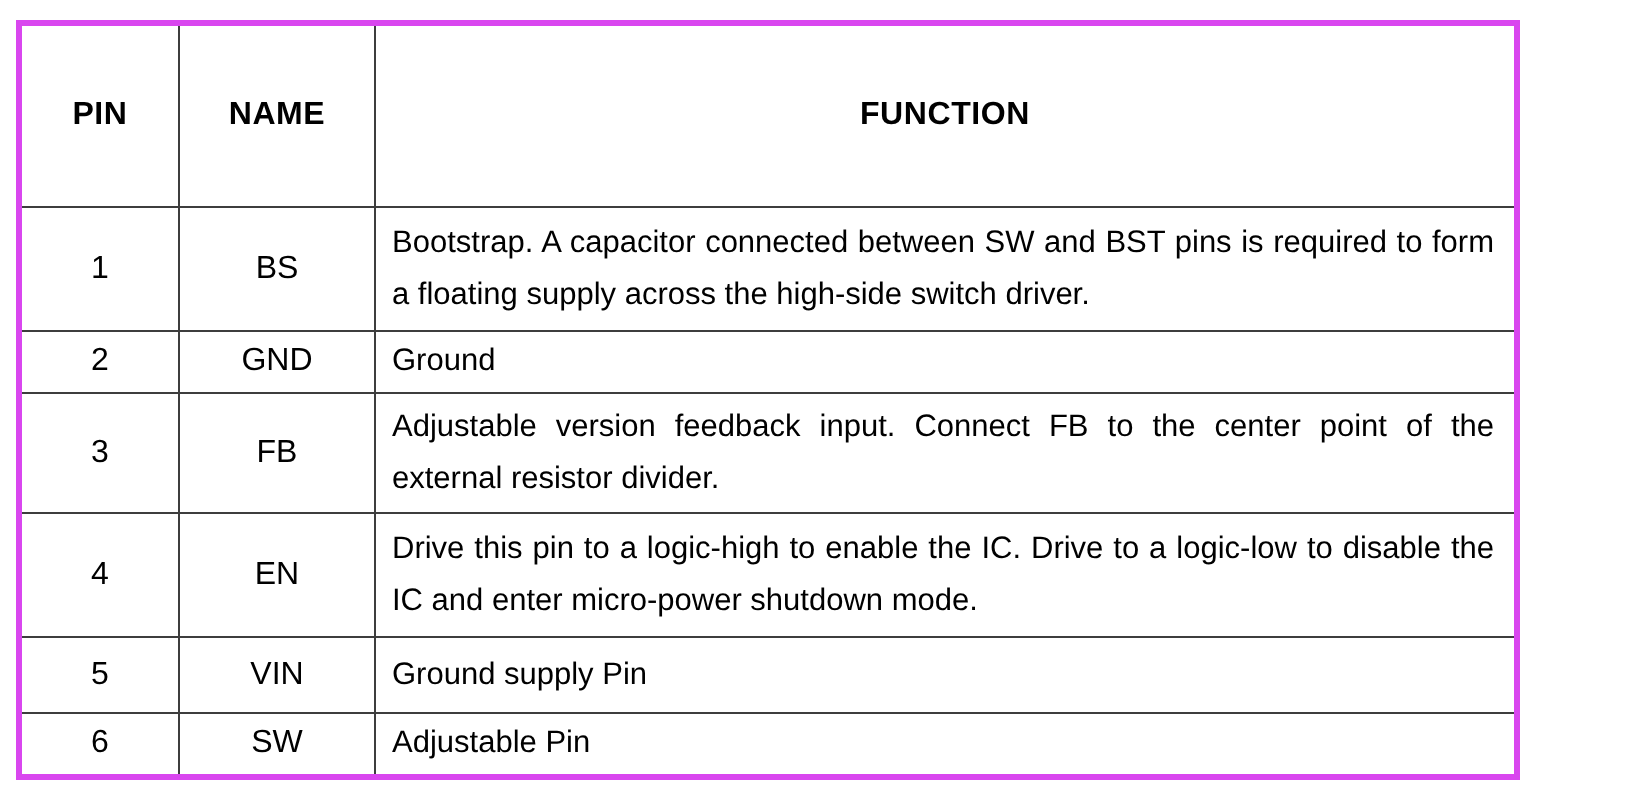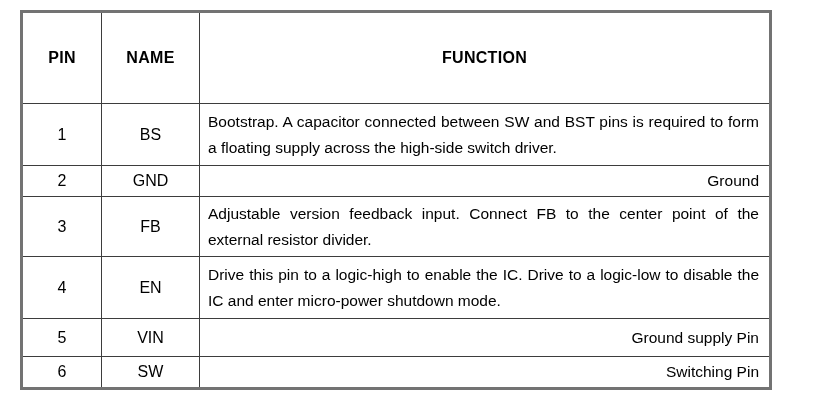--- a/index.html
+++ b/index.html
@@ -11,26 +11,26 @@
     position: relative;
     width: 826px;
     height: 403px;
     background: #ffffff;
     font-family: "Liberation Sans", sans-serif;
     color: #000000;
     overflow: hidden;
   }
   table.pin-table {
     position: absolute;
-    left: 20px;
+    left: 8px;
     top: 10px;
     width: 752px;
     border-collapse: collapse;
     table-layout: fixed;
-    border: 3px solid #737373;
+    border: 3px solid #d946ef;
     background: #ffffff;
   }
   .pin-table col.col-pin  { width: 80px; }
   .pin-table col.col-name { width: 98px; }
   .pin-table th,
   .pin-table td {
     border: 1px solid #3d3d3d;
     vertical-align: middle;
     padding: 0;
     background: #ffffff;
@@ -49,21 +49,21 @@
   tr.row-5 { height: 38px; }
   tr.row-6 { height: 32px; }
   td.c-pin, td.c-name {
     text-align: center;
     font-size: 16px;
   }
   td.c-func {
     font-size: 15.5px;
     line-height: 26px;
     padding: 2px 10px 2px 8px;
-    text-align: right;
+    text-align: left;
   }
   td.c-func.justified {
     text-align: justify;
     text-justify: inter-word;
   }
 </style>
 </head>
 <body>
 
 <div class="sheet">
@@ -102,17 +102,17 @@
         <td class="c-func justified">Drive this pin to a logic-high to enable the IC. Drive to a logic-low to disable the IC and enter micro-power shutdown mode.</td>
       </tr>
       <tr class="row-5">
         <td class="c-pin">5</td>
         <td class="c-name">VIN</td>
         <td class="c-func">Ground supply Pin</td>
       </tr>
       <tr class="row-6">
         <td class="c-pin">6</td>
         <td class="c-name">SW</td>
-        <td class="c-func">Switching Pin</td>
+        <td class="c-func">Adjustable Pin</td>
       </tr>
     </tbody>
   </table>
 </div>
 
 </body></html>

